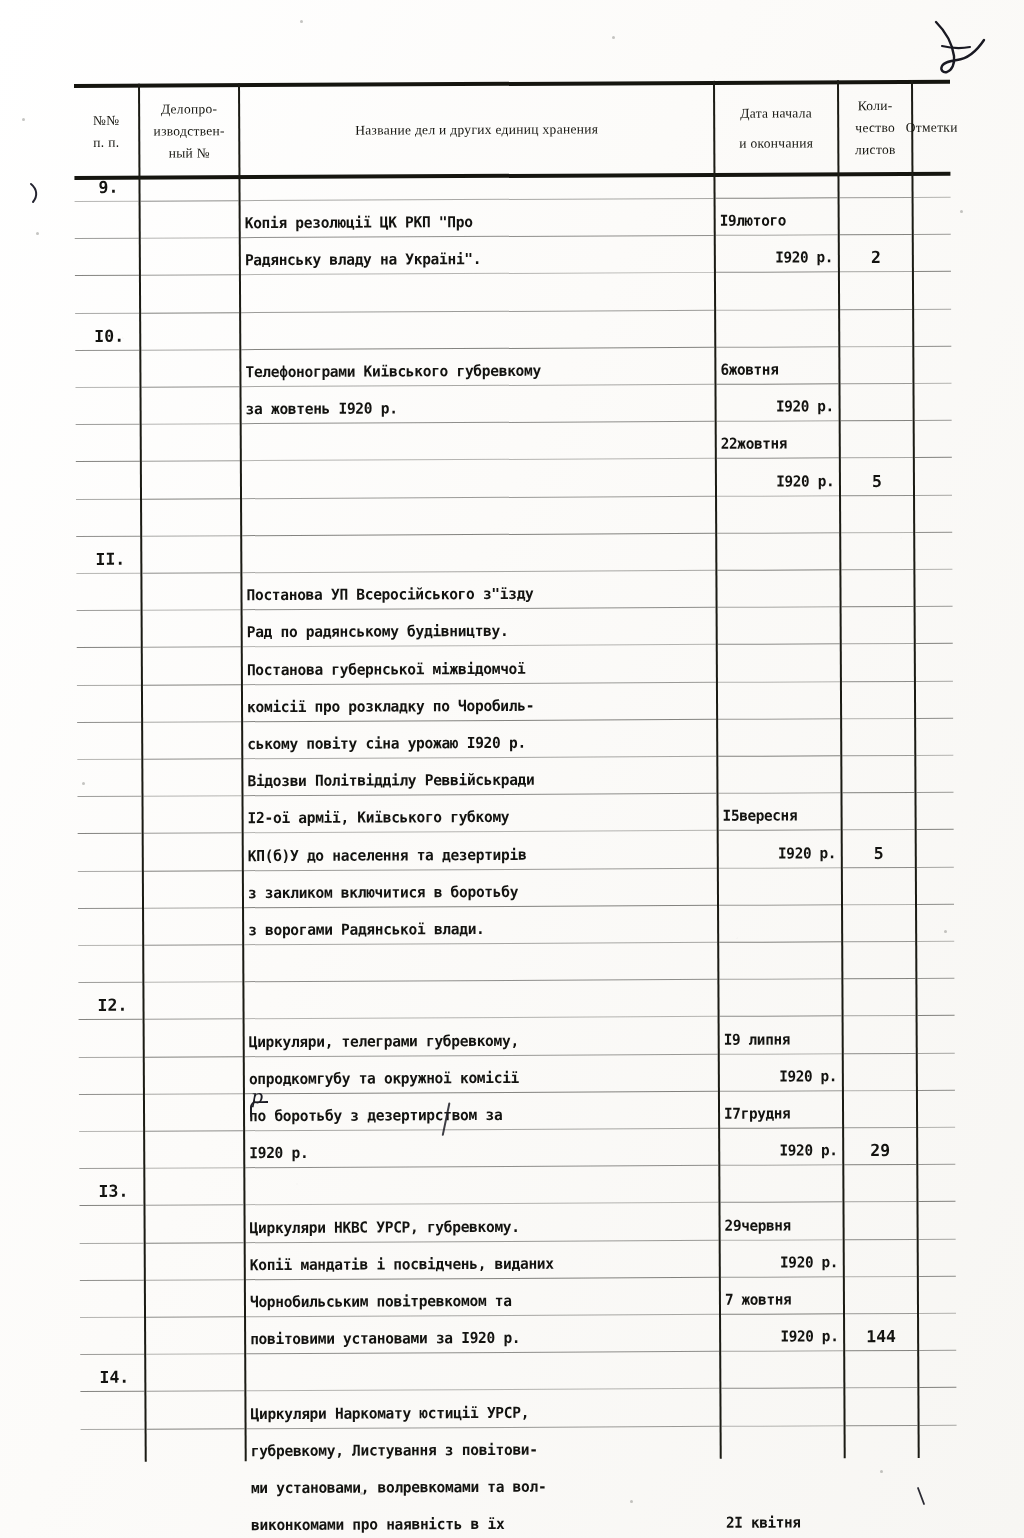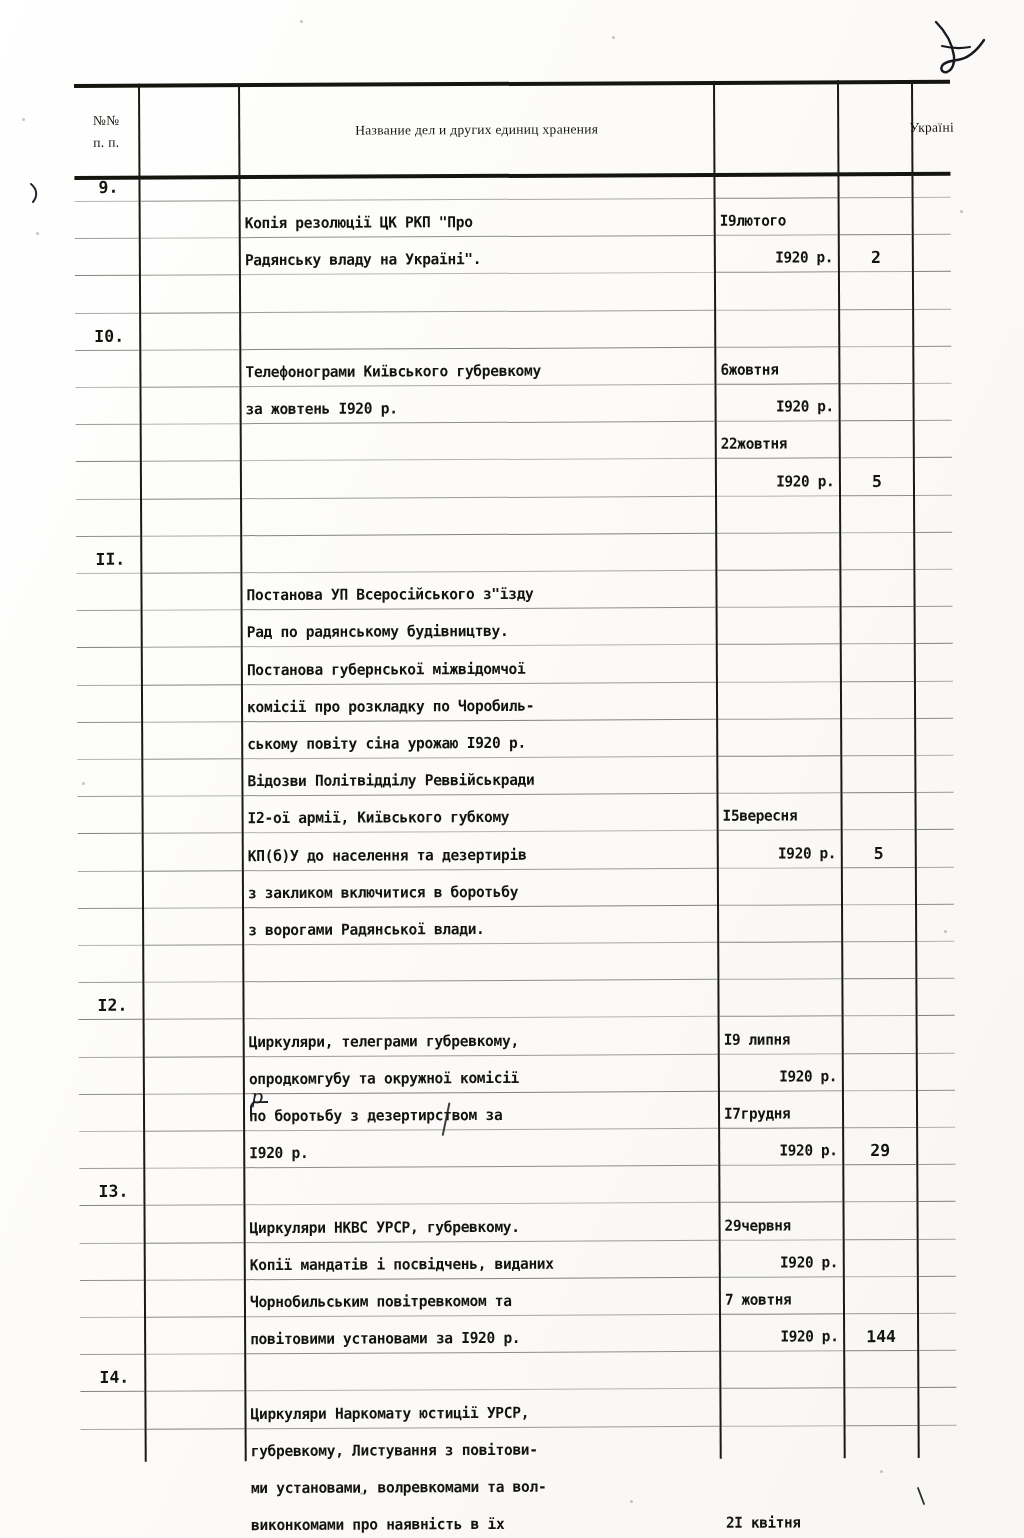--- a/index.html
+++ b/index.html
@@ -202,25 +202,40 @@
     <div class="vline" style="left:64px;  height:1378px;"></div>
     <div class="vline" style="left:164px; height:1378px;"></div>
     <div class="vline" style="left:639px; height:1378px;"></div>
     <div class="vline" style="left:763px; height:1378px;"></div>
     <div class="vline" style="left:837px; height:1378px;"></div>
 
     <div class="hdr" style="left:0px;   width:64px;">
       <span>№№</span>
       <span>п. п.</span>
     </div>
+    <div class="hdr" style="left:66px;  width:98px;">
+      <span>Делопро-</span>
+      <span>изводствен-</span>
+      <span>ный №</span>
+    </div>
     <div class="hdr single" style="left:166px; width:473px;">
       <span>Название дел и других единиц  хранения</span>
     </div>
+    <div class="hdr" style="left:641px; width:122px;">
+      <span>Дата начала</span>
+      <span style="height:8px"></span>
+      <span>и  окончания</span>
+    </div>
+    <div class="hdr" style="left:765px; width:72px;">
+      <span>Коли-</span>
+      <span>чество</span>
+      <span>листов</span>
+    </div>
     <div class="hdr single" style="left:839px; width:37px;">
-      <span>Україні</span>
+      <span>Отметки</span>
     </div>
 
     <div id="rules">
         <div class="rule" style="left: 0px; width: 64px; top: 117px; opacity: 0.4;"></div>
         <div class="rule" style="left: 66px; width: 98px; top: 117px; opacity: 0.61;"></div>
         <div class="rule" style="left: 166px; width: 473px; top: 117px; opacity: 0.47;"></div>
         <div class="rule" style="left: 641px; width: 122px; top: 117px; opacity: 0.68;"></div>
         <div class="rule" style="left: 765px; width: 72px; top: 117px; opacity: 0.54;"></div>
         <div class="rule" style="left: 839px; width: 37px; top: 117px; opacity: 0.4;"></div>
         <div class="rule" style="left: 0px; width: 64px; top: 154.2px; opacity: 0.54;"></div>

